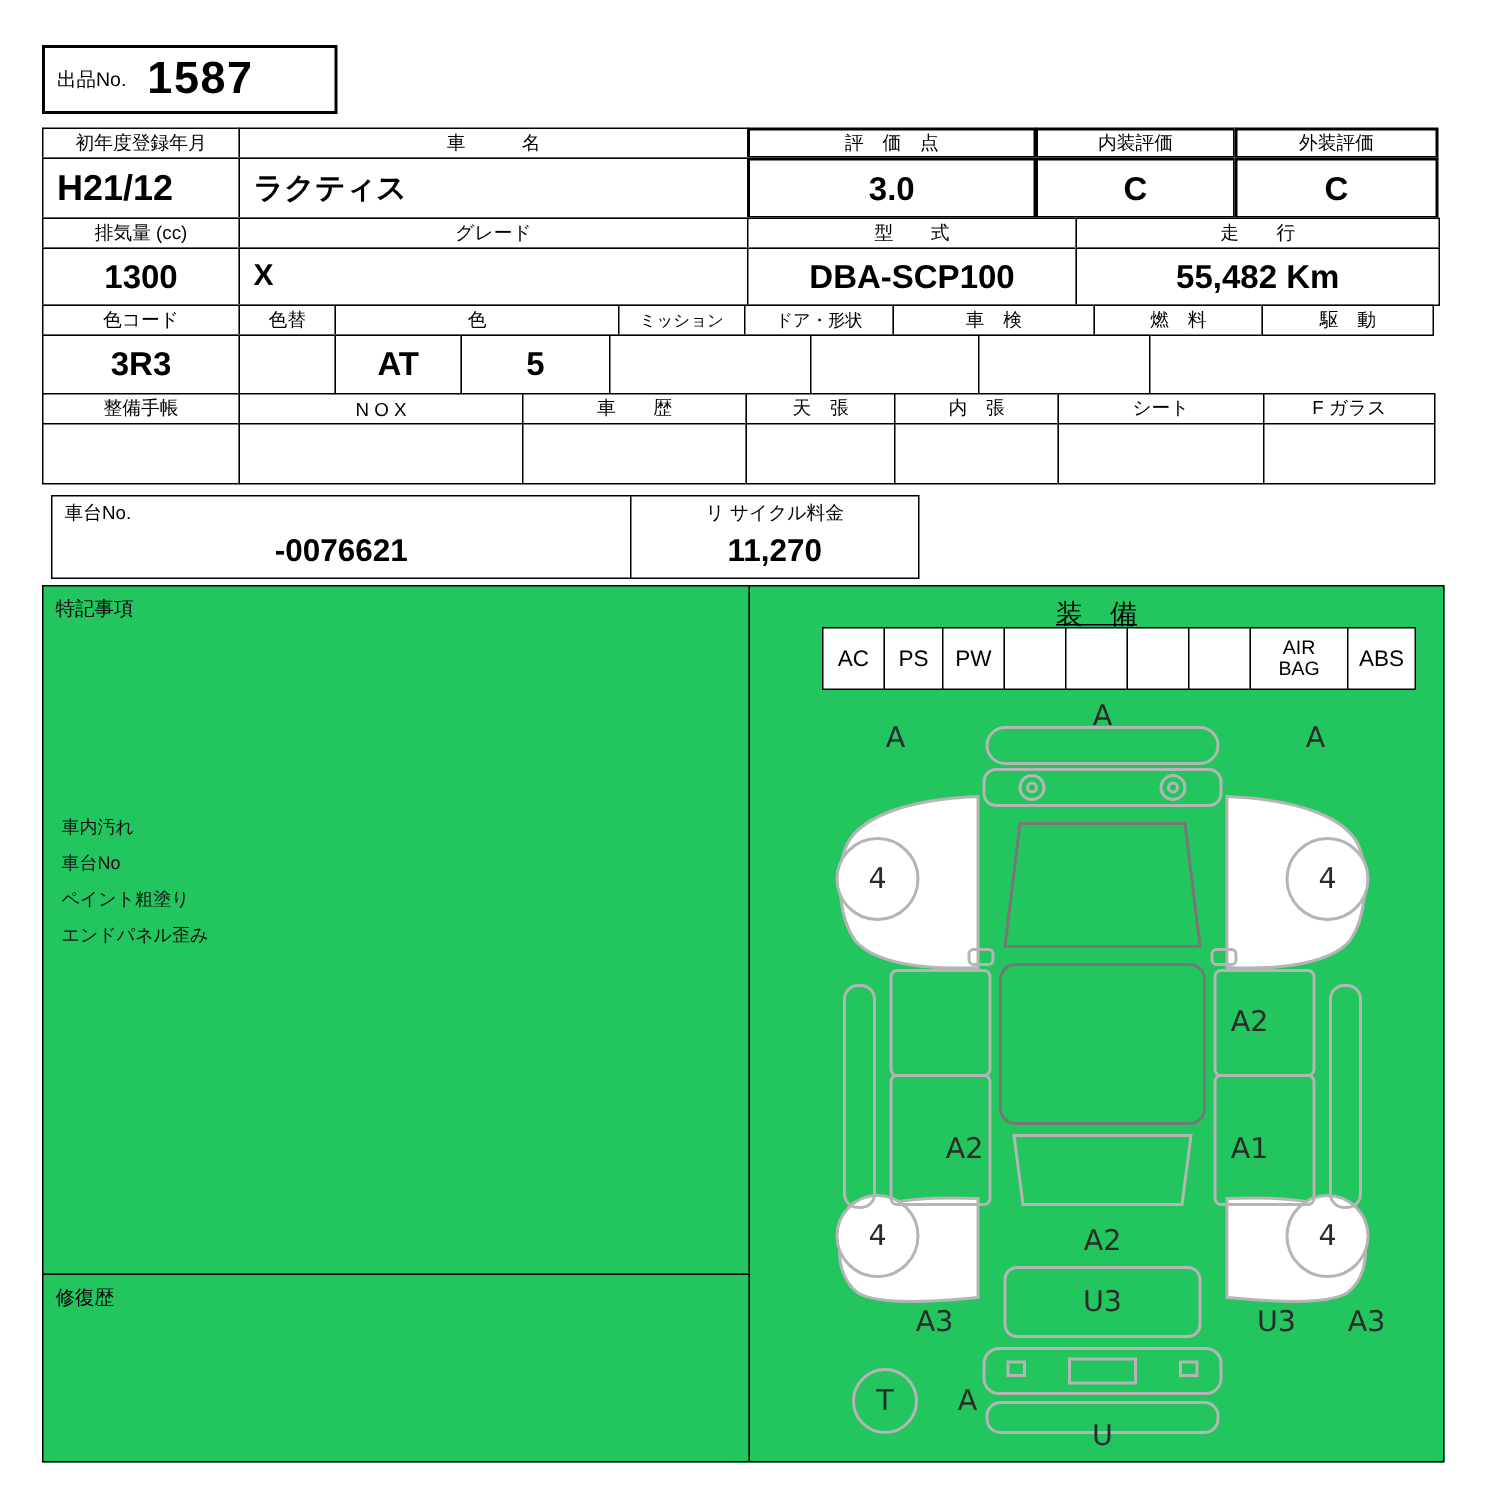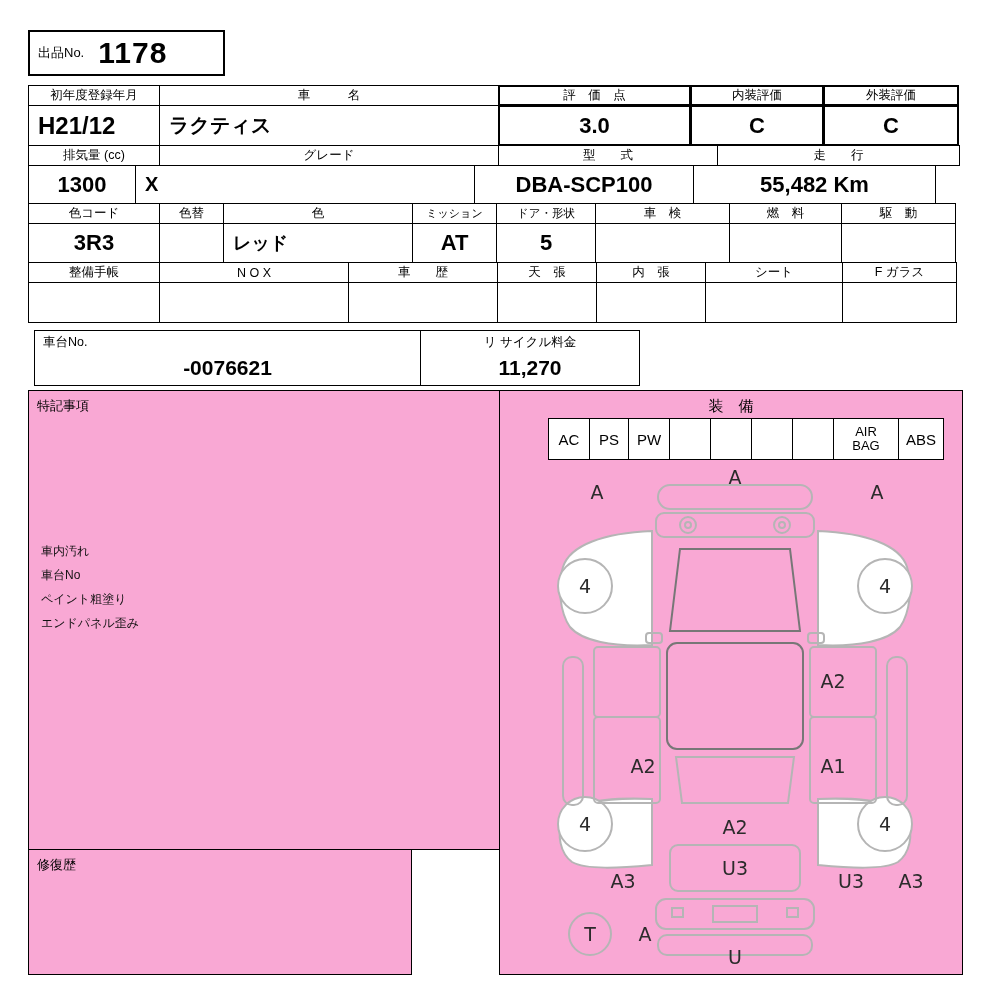--- a/index.html
+++ b/index.html
@@ -21,44 +21,44 @@
          display:flex; align-items:center; padding-left:8px; }
   .lot-label { font-size:13px; }
   .lot-num { font-size:30px; font-weight:bold; margin-left:14px; letter-spacing:1px; }
   
   .c5 { height:56px; flex-direction:column; align-items:stretch; justify-content:flex-start; }
   .c5label { font-size:12.5px; padding:3px 0 0 8px; text-align:left; }
   .c5label.center { text-align:center; padding-left:0; }
   .c5value { flex:1; display:flex; align-items:center; justify-content:center;
              font-size:21px; font-weight:bold; }
   
-  .box { border:1px solid #000; background:#f9a8d4; }
+  .box { border:1px solid #000; background:#22c55e; }
   .box-title { font-size:13px; padding:6px 8px; }
   .notes-list { position:absolute; left:12px; top:148px; font-size:12px; line-height:24px; color:#111; }
-  .equip-title { text-align:center; font-size:15px; padding-top:6px; }
+  .equip-title { text-align:center; font-size:18px; padding-top:6px;text-decoration:underline; }
   .eq { height:42px; font-size:15px; }
   .eq.sm { font-size:13px; line-height:14px; white-space:pre-line; text-align:center; }
   
   .diagram { position:absolute; left:0px; top:70px; width:462px; height:513px; }
   .diagram svg { position:absolute; left:0; top:0; }
   .annroot { position:absolute; left:0; top:0; width:100%; height:100%; }
   .ann { position:absolute; transform:translate(-50%,-50%); font-size:19px; color:#2b2b2b;
          font-family:"DejaVu Sans","Liberation Sans",sans-serif; }
   .p  { fill:none; stroke:#b5b5b5; stroke-width:2; }
   .pf { fill:#ffffff; stroke:#b5b5b5; stroke-width:2; }
   .g  { fill:none; stroke:#777777; stroke-width:2; }
 </style>
 </head>
 <body>
 
 <div class="sheet">
 
   <div class="abs lot">
     <span class="lot-label">出品No.</span>
-    <span class="lot-num">1178</span>
+    <span class="lot-num">1587</span>
   </div>
 
   <div class="abs cellrow" style="left:28px;top:85px;">
     <div class="cell hd" style="width:132px">初年度登録年月</div>
     <div class="cell hd" style="width:340px">車　　　名</div>
     <div class="cell hd em" style="width:193px">評　価　点</div>
     <div class="cell hd em" style="width:134px">内装評価</div>
     <div class="cell hd em" style="width:136px">外装評価</div>
   </div>
 
@@ -71,41 +71,40 @@
   </div>
 
   <div class="abs cellrow" style="left:28px;top:145px;">
     <div class="cell hd" style="width:132px">排気量 (cc)</div>
     <div class="cell hd" style="width:340px">グレード</div>
     <div class="cell hd" style="width:220px">型　　式</div>
     <div class="cell hd" style="width:243px">走　　行</div>
   </div>
 
   <div class="abs cellrow" style="left:28px;top:165px;">
-    <div class="cell vl h39" style="width:108px">1300</div>
+    <div class="cell vl h39" style="width:132px">1300</div>
     <div class="cell vl h39 f20 left" style="width:340px">X</div>
     <div class="cell vl h39" style="width:220px">DBA-SCP100</div>
     <div class="cell vl h39" style="width:243px">55,482 Km</div>
   </div>
 
   <div class="abs cellrow" style="left:28px;top:203px;">
     <div class="cell hd" style="width:132px">色コード</div>
     <div class="cell hd" style="width:65px">色替</div>
     <div class="cell hd" style="width:190px">色</div>
     <div class="cell hd" style="width:85px;font-size:11px">ミッション</div>
     <div class="cell hd" style="width:100px;font-size:11.5px">ドア・形状</div>
     <div class="cell hd" style="width:135px">車　検</div>
     <div class="cell hd" style="width:113px">燃　料</div>
     <div class="cell hd" style="width:115px">駆　動</div>
   </div>
 
   <div class="abs cellrow" style="left:28px;top:223px;">
     <div class="cell vl h40" style="width:132px">3R3</div>
     <div class="cell vl h40" style="width:65px"></div>
-    <div class="cell vl h40 f18 left" style="width:190px">レッド</div>
     <div class="cell vl h40" style="width:85px">AT</div>
     <div class="cell vl h40" style="width:100px">5</div>
     <div class="cell vl h40" style="width:135px"></div>
     <div class="cell vl h40" style="width:113px"></div>
     <div class="cell vl h40" style="width:115px"></div>
   </div>
 
   <div class="abs cellrow" style="left:28px;top:262px;">
     <div class="cell hd" style="width:132px">整備手帳</div>
     <div class="cell hd" style="width:190px">N O X</div>
@@ -124,39 +123,39 @@
     <div class="cell vl" style="width:110px"></div>
     <div class="cell vl" style="width:138px"></div>
     <div class="cell vl" style="width:115px"></div>
   </div>
 
   <div class="abs cellrow" style="left:34px;top:330px;">
     <div class="cell c5" style="width:387px">
       <div class="c5label">車台No.</div>
       <div class="c5value">-0076621</div>
     </div>
-    <div class="cell c5" style="width:220px">
+    <div class="cell c5" style="width:193px">
       <div class="c5label center">リ サイクル料金</div>
       <div class="c5value">11,270</div>
     </div>
   </div>
 
   <div class="abs" style="left:28px;top:390px;width:935px;height:585px;">
 
     <div class="abs box" style="left:0;top:0;width:472px;height:460px;">
       <div class="box-title">特記事項</div>
       <div class="notes-list">
         <div>車内汚れ</div>
         <div>車台No</div>
         <div>ペイント粗塗り</div>
         <div>エンドパネル歪み</div>
       </div>
     </div>
 
-    <div class="abs box" style="left:0;top:459px;width:384px;height:126px;">
+    <div class="abs box" style="left:0;top:459px;width:472px;height:126px;">
       <div class="box-title">修復歴</div>
     </div>
 
     <div class="abs box" style="left:471px;top:0;width:464px;height:585px;">
       <div class="equip-title">装　備</div>
 
       <div class="abs cellrow" style="left:48px;top:27px;">
         <div class="cell eq" style="width:42px">AC</div>
         <div class="cell eq" style="width:40px">PS</div>
         <div class="cell eq" style="width:42px">PW</div>

